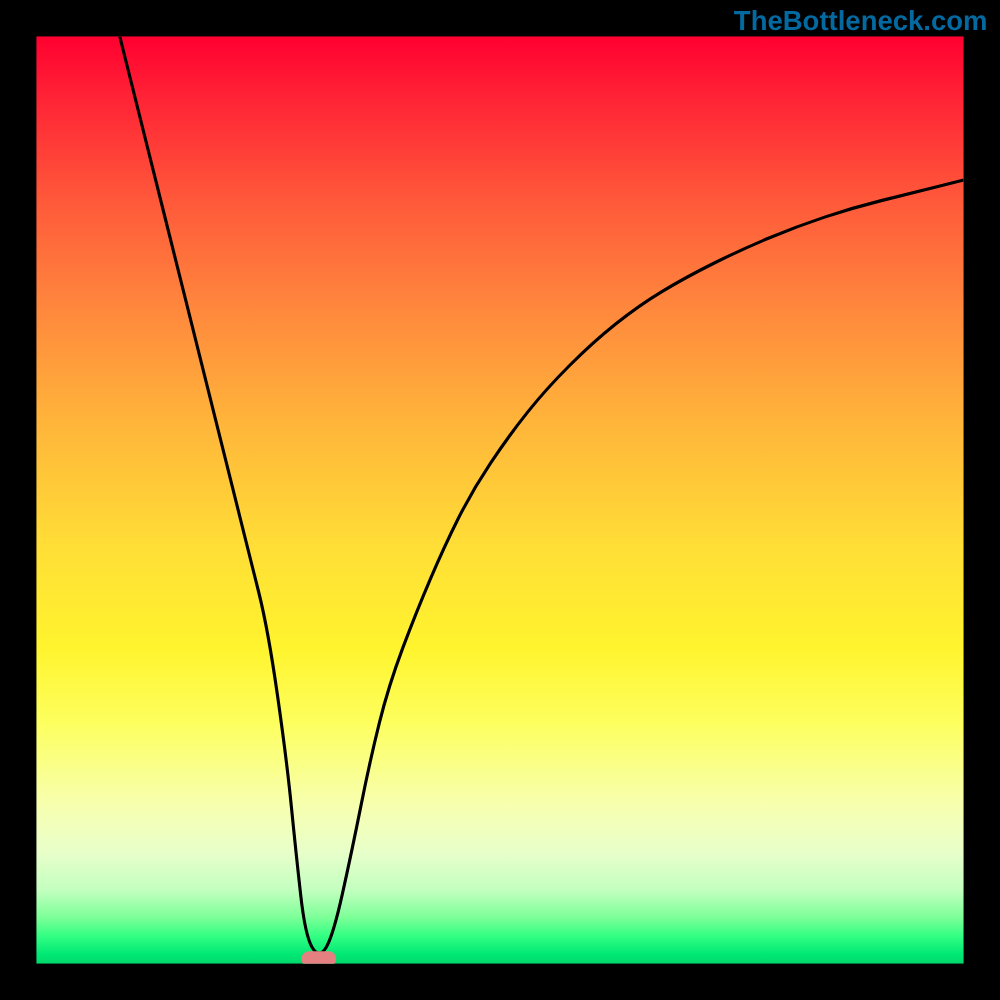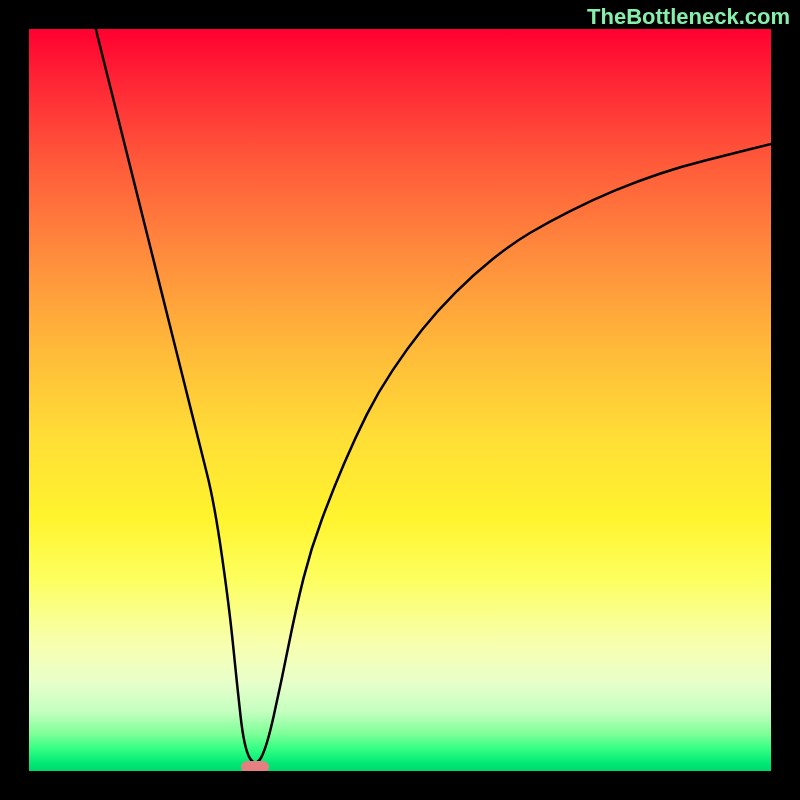--- a/index.html
+++ b/index.html
@@ -14,21 +14,21 @@
   .container {
     position: relative;
     width: 800px;
     height: 800px;
     background: #000;
   }
   .watermark {
     position: absolute;
     top: 4px;
     right: 10px;
-    color: #86efac;
+    color: #0369a1;
     font-size: 22px;
     font-weight: bold;
     z-index: 10;
   }
   .plot-area {
     position: absolute;
     left: 29px;
     top: 29px;
     width: 742px;
     height: 742px;

